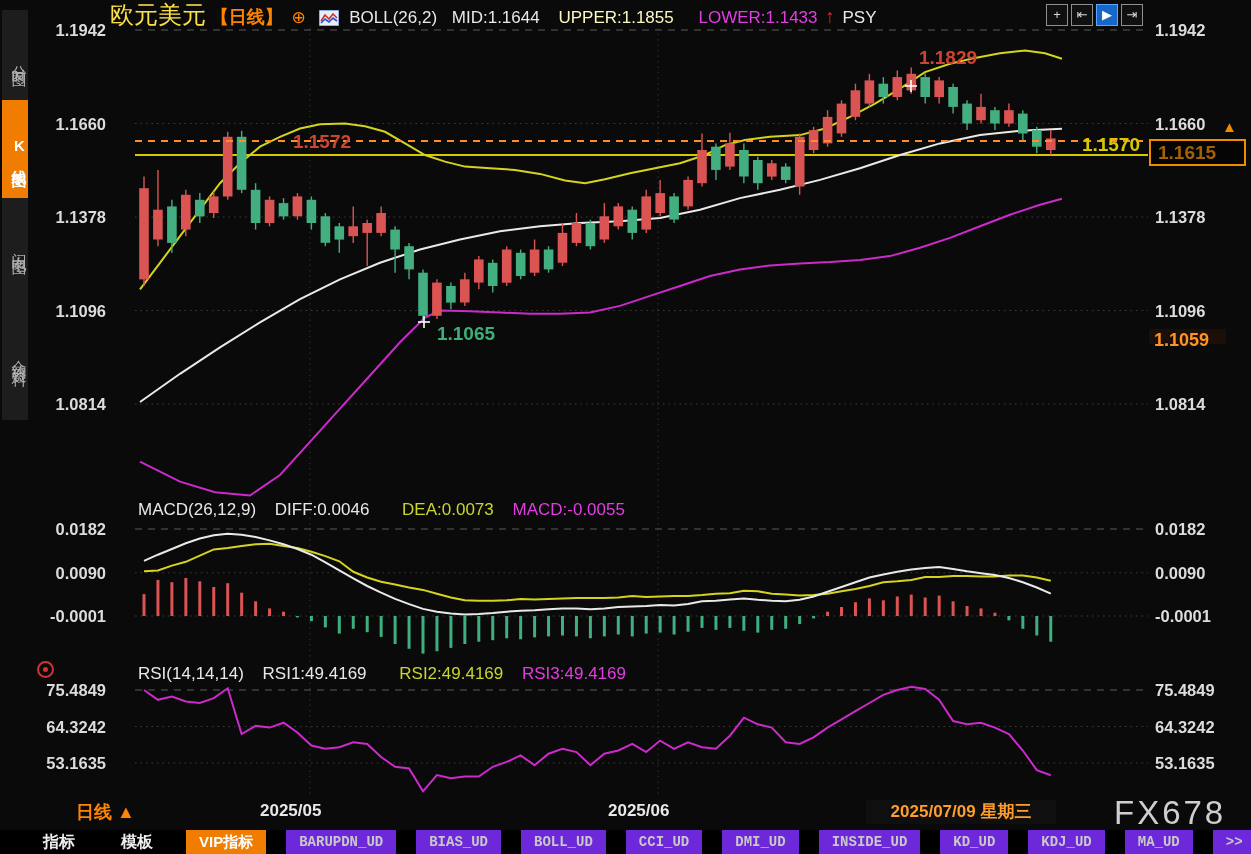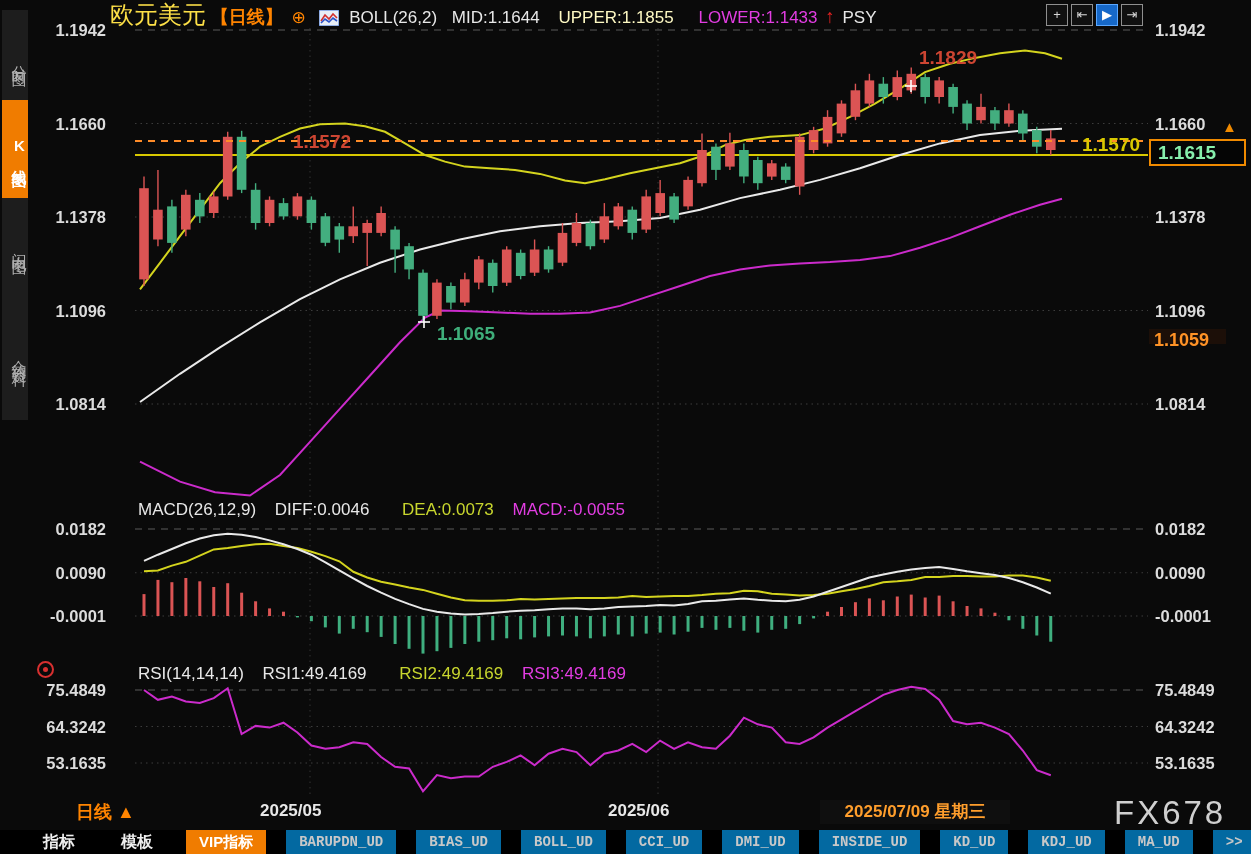--- a/index.html
+++ b/index.html
@@ -29,39 +29,39 @@
   .axlbl.left{left:34px;width:72px;text-align:right;}
   .axlbl.right{left:1155px;width:92px;text-align:left;}
   
   .ind-header{position:absolute;left:138px;height:22px;line-height:22px;font-size:17px;white-space:nowrap;}
   .ind-header .w{color:#e8e8e8;}
   .ind-header .y{color:#c8d62e;}
   .ind-header .m{color:#e23de2;}
   .ind-header span{margin-right:14px;}
   
   #last-price-box{position:absolute;left:1149px;top:139px;width:97px;height:27px;box-sizing:border-box;
-    border:2px solid #f08a00;background:#050505;color:#86efac;font-size:19px;font-weight:bold;
+    border:2px solid #f08a00;background:#050505;color:#a16207;font-size:19px;font-weight:bold;
     line-height:23px;padding-left:7px;}
   #last-price-arrow{position:absolute;left:1222px;top:118px;color:#f08a00;font-size:15px;}
   #low-price-box{position:absolute;left:1149px;top:329px;width:72px;height:15px;background:#1c0f08;
     color:#ff9326;font-size:18px;font-weight:bold;line-height:23px;padding-left:5px;}
   
   #alert-dot{position:absolute;left:37px;top:661px;width:13px;height:13px;border-radius:50%;
     border:2px solid #d83030;background:#0a0a0a;}
   #alert-dot::after{content:"";position:absolute;left:4px;top:4px;width:5px;height:5px;border-radius:50%;background:#d83030;}
   
   #period-label{position:absolute;left:36px;top:800px;color:#ff8400;font-weight:bold;font-size:18px;margin-left:40px;}
   .month-lbl{position:absolute;top:801px;width:100px;text-align:left;color:#e8e8e8;font-weight:bold;font-size:17px;}
-  #date-box{position:absolute;left:820px;top:800px;width:190px;height:24px;line-height:24px;text-align:center;
+  #date-box{position:absolute;left:866px;top:800px;width:190px;height:24px;line-height:24px;text-align:center;
     background:#0f0f0f;color:#ff9e2c;font-weight:bold;font-size:17px;}
   #watermark{position:absolute;left:1114px;top:794px;color:#cfcfcf;font-size:33px;letter-spacing:3px;}
   
   #tabbar{position:absolute;left:0;top:830px;width:1251px;height:24px;background:#000;
     display:flex;gap:20px;padding-left:30px;box-sizing:border-box;}
-  .btab{height:24px;line-height:24px;padding:0 13px;background:#0369a1;color:#c8c8c8;
+  .btab{height:24px;line-height:24px;padding:0 13px;background:#6d28d9;color:#c8c8c8;
     font-family:"Liberation Mono","DejaVu Sans Mono",monospace;font-size:14px;font-weight:bold;cursor:pointer;white-space:nowrap;}
   .btab.cjk{background:transparent;color:#efefef;font-family:"Liberation Sans","DejaVu Sans",sans-serif;font-size:16px;}
   .btab.active{background:#f07c00;color:#fff;font-family:"Liberation Sans","DejaVu Sans",sans-serif;font-size:15px;}
   svg#chart{position:absolute;left:0;top:0;}
 </style>
 </head>
 <body>
 
 <div id="app">
   <div id="sidebar">

